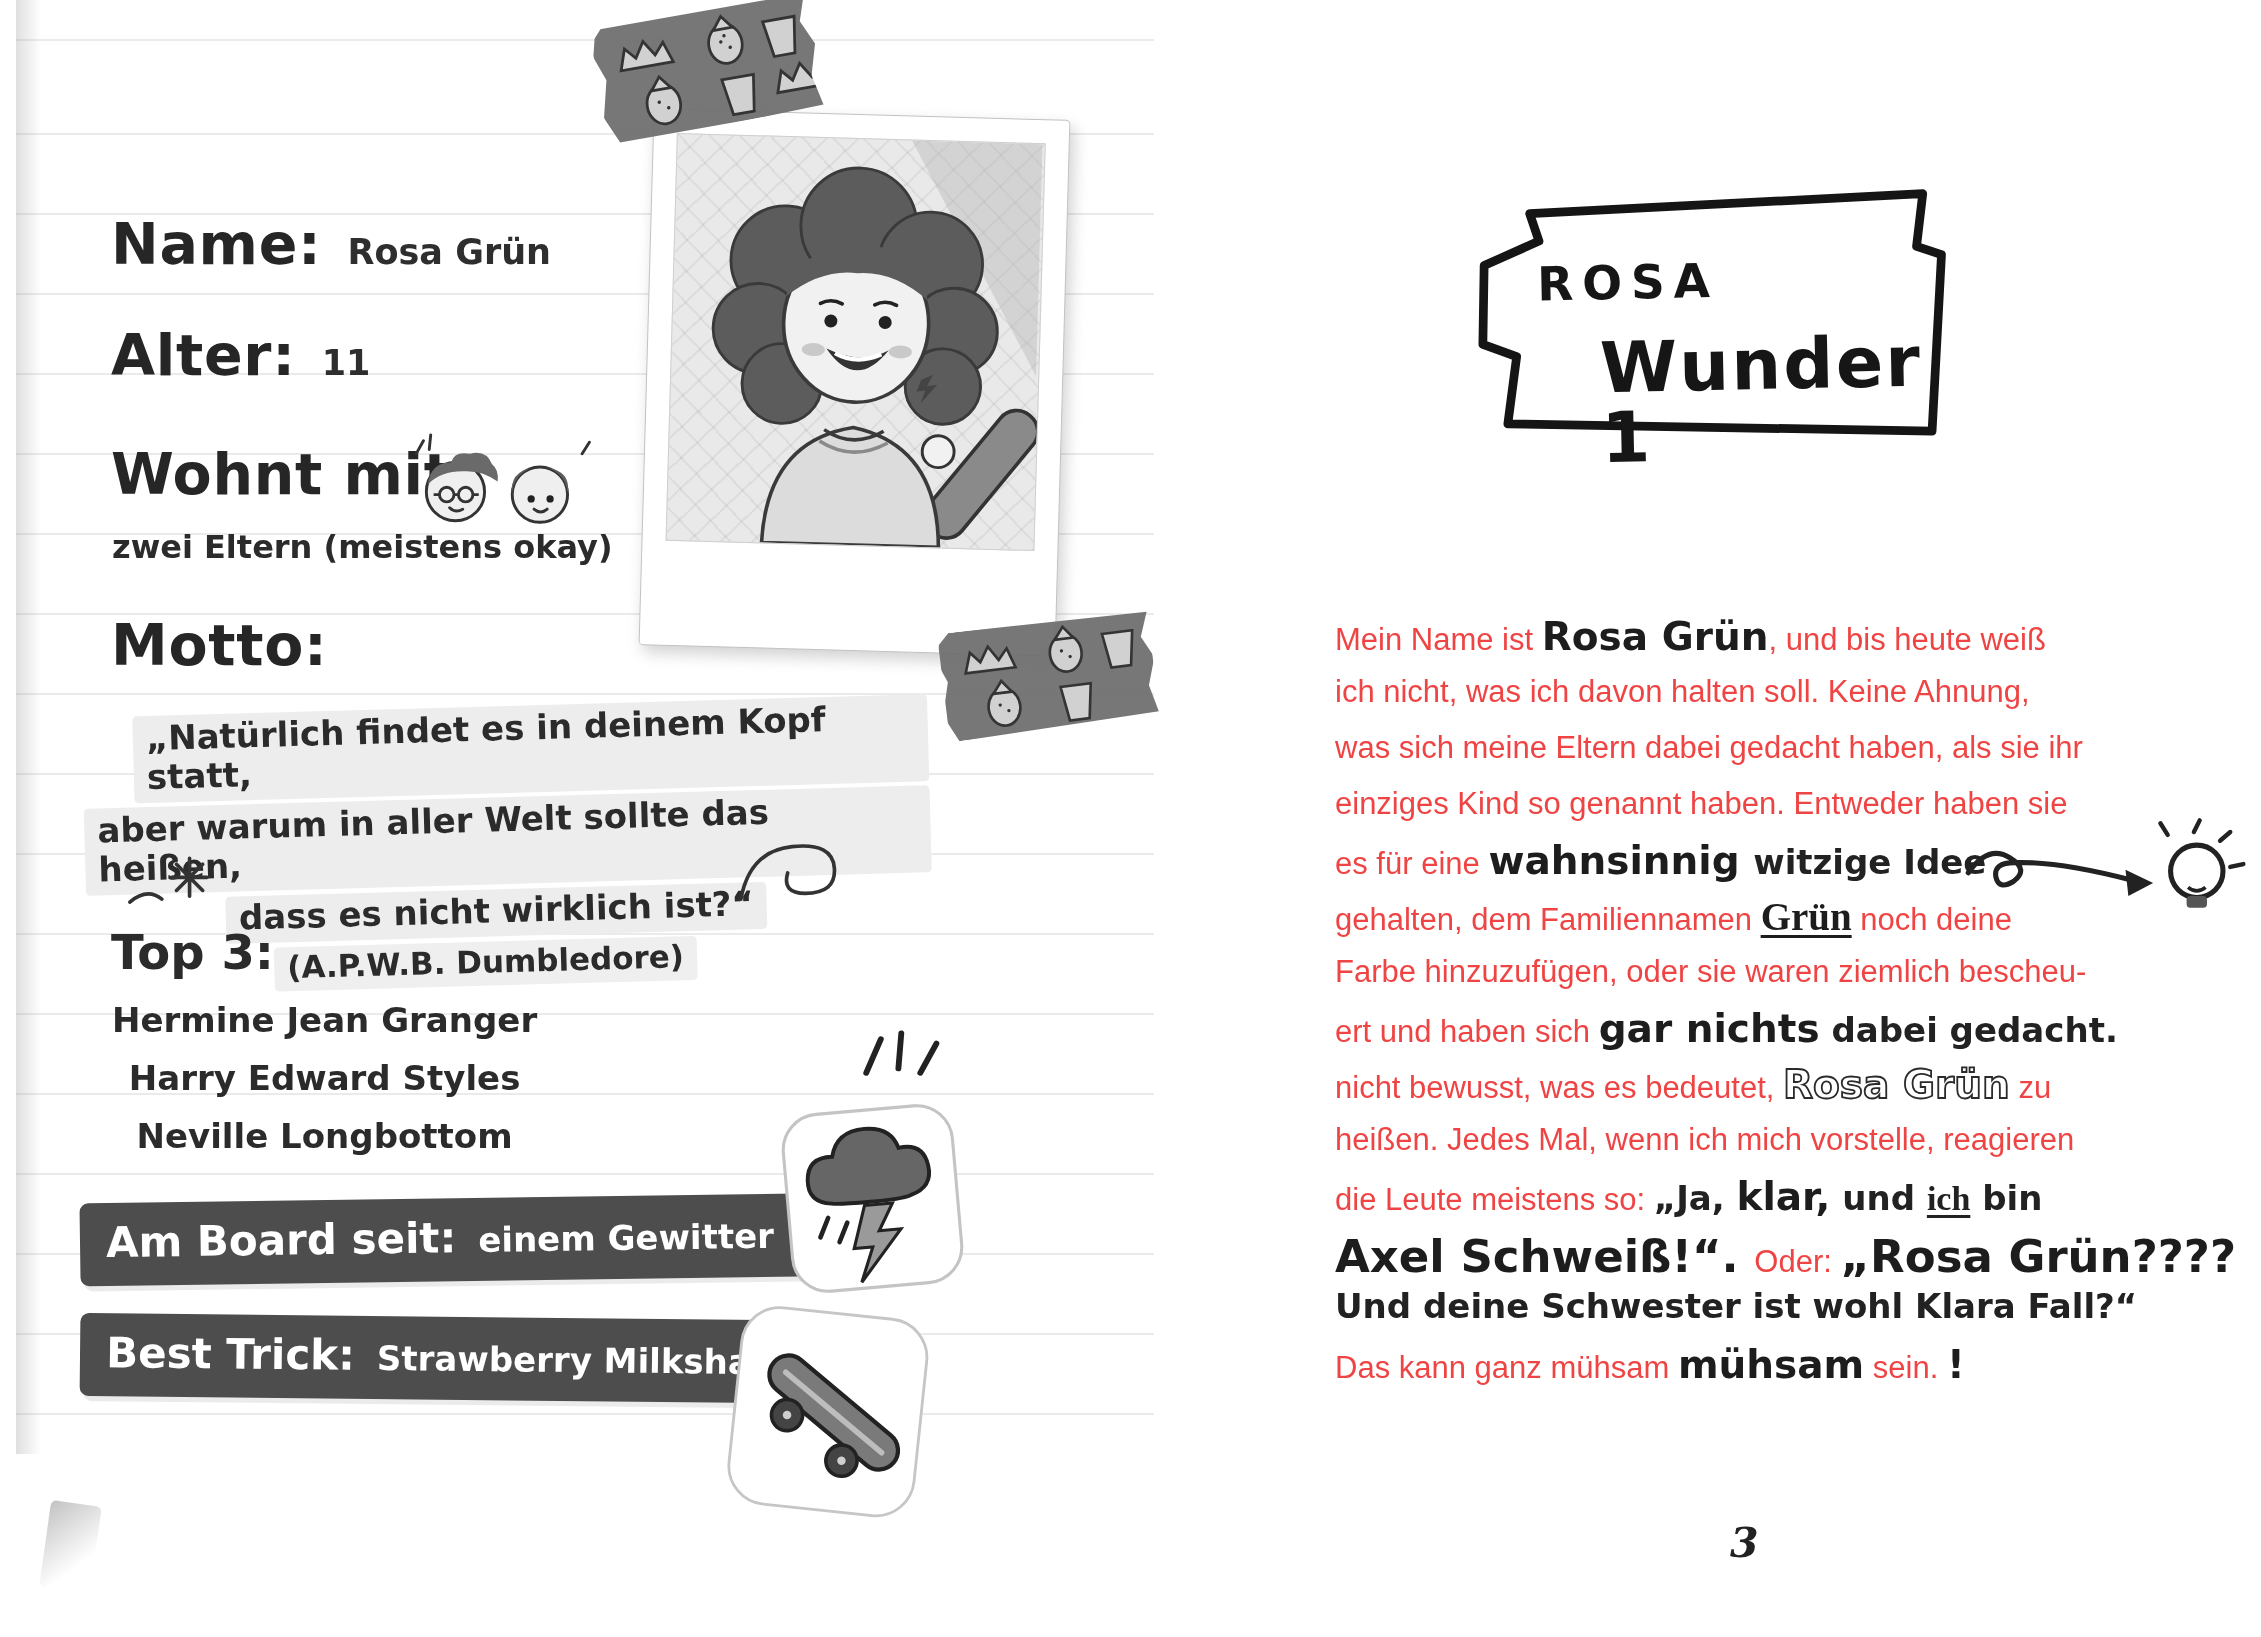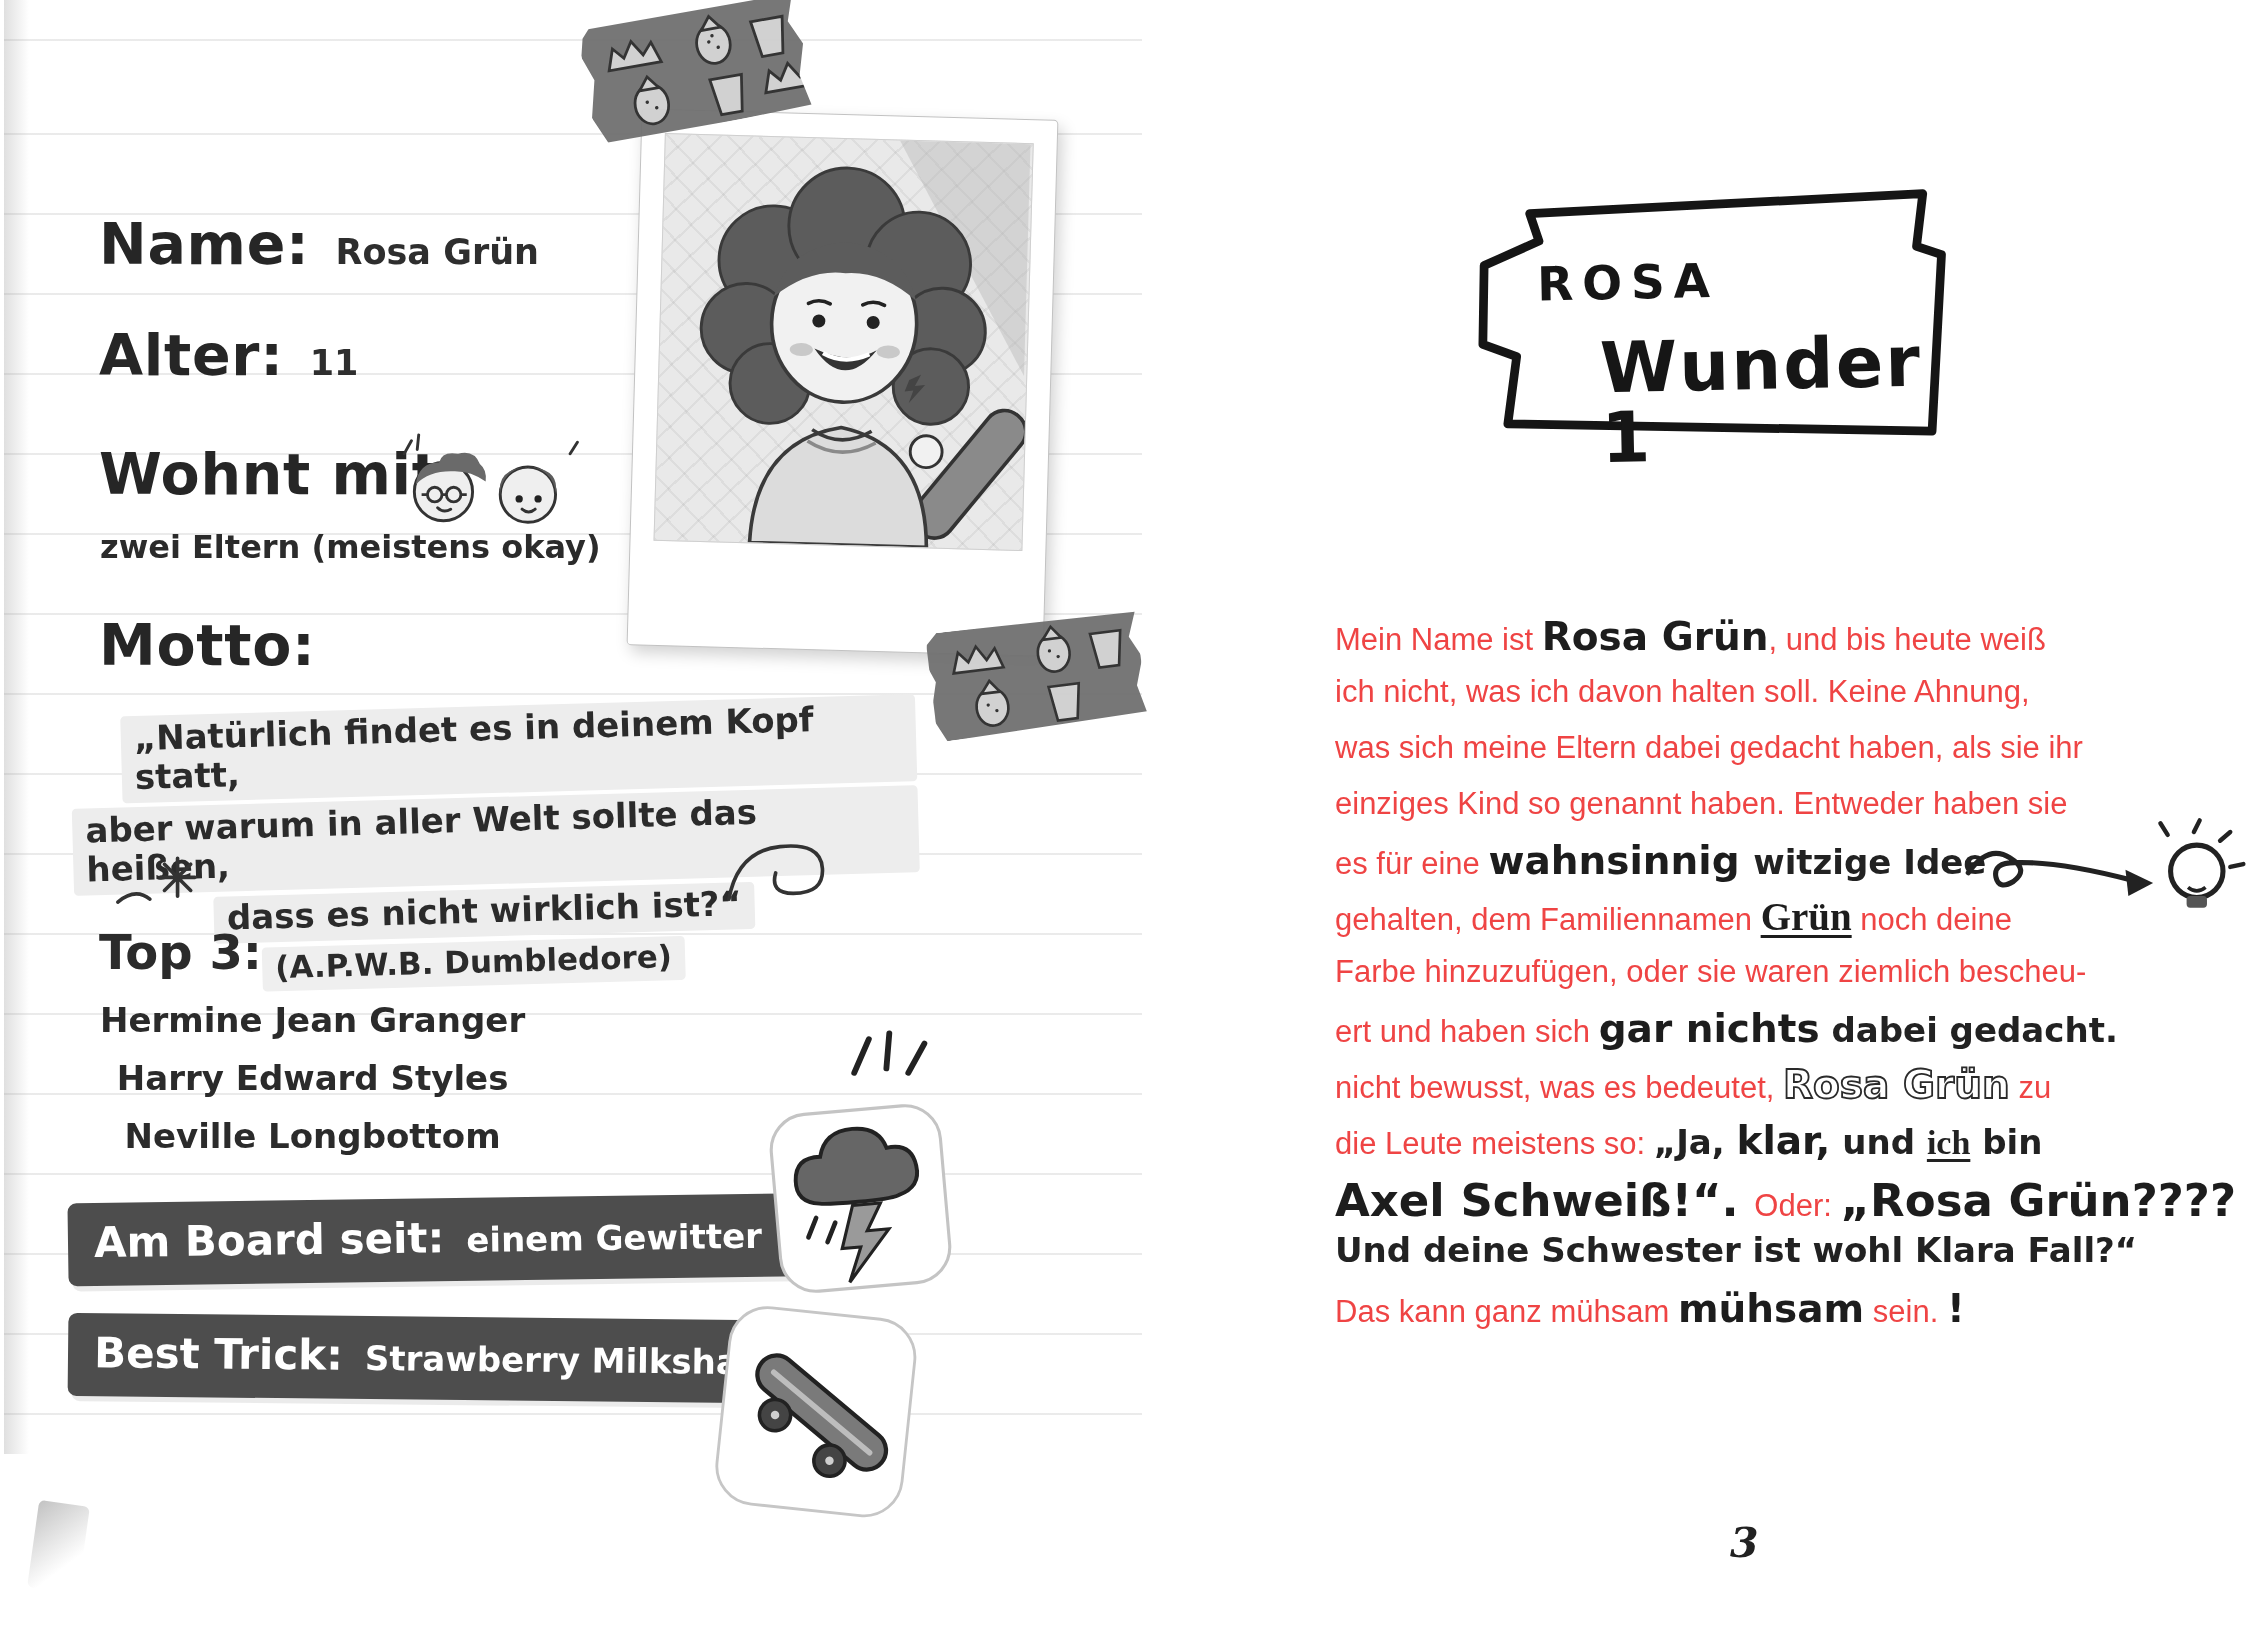--- a/index.html
+++ b/index.html
@@ -5,21 +5,21 @@
   * { margin:0; padding:0; box-sizing:border-box; }
   html,body { background:#ffffff; }
   .stage {
     position:relative; width:2261px; height:1638px; overflow:hidden;
     background:#ffffff; color:#2b2b2b;
     font-family:"Liberation Sans", sans-serif;
   }
 
   
   .left-page {
-    position:absolute; left:4px; top:0; width:1138px; height:1454px;
+    position:absolute; left:16px; top:0; width:1138px; height:1454px;
     background:
       linear-gradient(to right, rgba(150,150,150,.30), rgba(255,255,255,0) 25px),
       repeating-linear-gradient(to bottom, transparent 0 78px, rgba(110,110,110,.14) 78px 80px);
     background-position: 0 0, 0 55px;
   }
   .page-curl {
     position:absolute; left:29px; top:1503px; width:51px; height:88px;
     background:linear-gradient(135deg, rgba(120,120,120,.45), rgba(255,255,255,0) 70%);
     border-radius:5.8px; transform:rotate(8deg);
   }
@@ -338,20 +338,21 @@
     <div class="body-text">
         <div class="body-line"><span class="seg plain">Mein Name ist </span><span class="seg hand-big">Rosa Grün</span><span class="seg plain">, und bis heute weiß</span></div>
         <div class="body-line"><span class="seg plain">ich nicht, was ich davon halten soll. Keine Ahnung,</span></div>
         <div class="body-line"><span class="seg plain">was sich meine Eltern dabei gedacht haben, als sie ihr</span></div>
         <div class="body-line"><span class="seg plain">einziges Kind so genannt haben. Entweder haben sie</span></div>
         <div class="body-line"><span class="seg plain">es für eine </span><span class="seg hand-big">wahnsinnig </span><span class="seg hand">witzige Idee</span></div>
         <div class="body-line"><span class="seg plain">gehalten, dem Familiennamen </span><span class="seg hand-big underline">Grün</span><span class="seg plain"> noch deine</span></div>
         <div class="body-line"><span class="seg plain">Farbe hinzuzufügen, oder sie waren ziemlich bescheu-</span></div>
         <div class="body-line"><span class="seg plain">ert und haben sich </span><span class="seg hand-big">gar nichts</span><span class="seg hand"> dabei gedacht.</span></div>
         <div class="body-line"><span class="seg plain">nicht bewusst, was es bedeutet, </span><span class="seg hand-big outline">Rosa Grün</span><span class="seg plain"> zu</span></div>
+        <div class="body-line"><span class="seg plain">heißen. Jedes Mal, wenn ich mich vorstelle, reagieren</span></div>
         <div class="body-line"><span class="seg plain">die Leute meistens so: </span><span class="seg hand">„Ja, </span><span class="seg hand-big">klar,</span><span class="seg hand"> und </span><span class="seg hand underline">ich</span><span class="seg hand"> bin</span></div>
         <div class="body-line"><span class="seg hand-xl">Axel Schweiß!“. </span><span class="seg plain">Oder: </span><span class="seg hand-xl">„Rosa Grün????</span></div>
         <div class="body-line"><span class="seg hand">Und deine Schwester ist wohl Klara Fall?“</span></div>
         <div class="body-line"><span class="seg plain">Das kann ganz mühsam </span><span class="seg hand-big">mühsam</span><span class="seg plain"> sein. </span><span class="seg hand-big">!</span></div>
       </div>
 
     <div class="arrow-bulb">
       <svg viewBox="0 0 400 180">
         <path d="M8,78 q28,-40 58,-20 q26,16 4,32 q-20,12 -24,-6 q-4,-20 26,-20 q60,-2 160,24" fill="none" stroke="#222" stroke-width="7" stroke-linecap="round"></path>
         <path d="M224,74 L262,92 L228,110 Z" fill="#222"></path>

